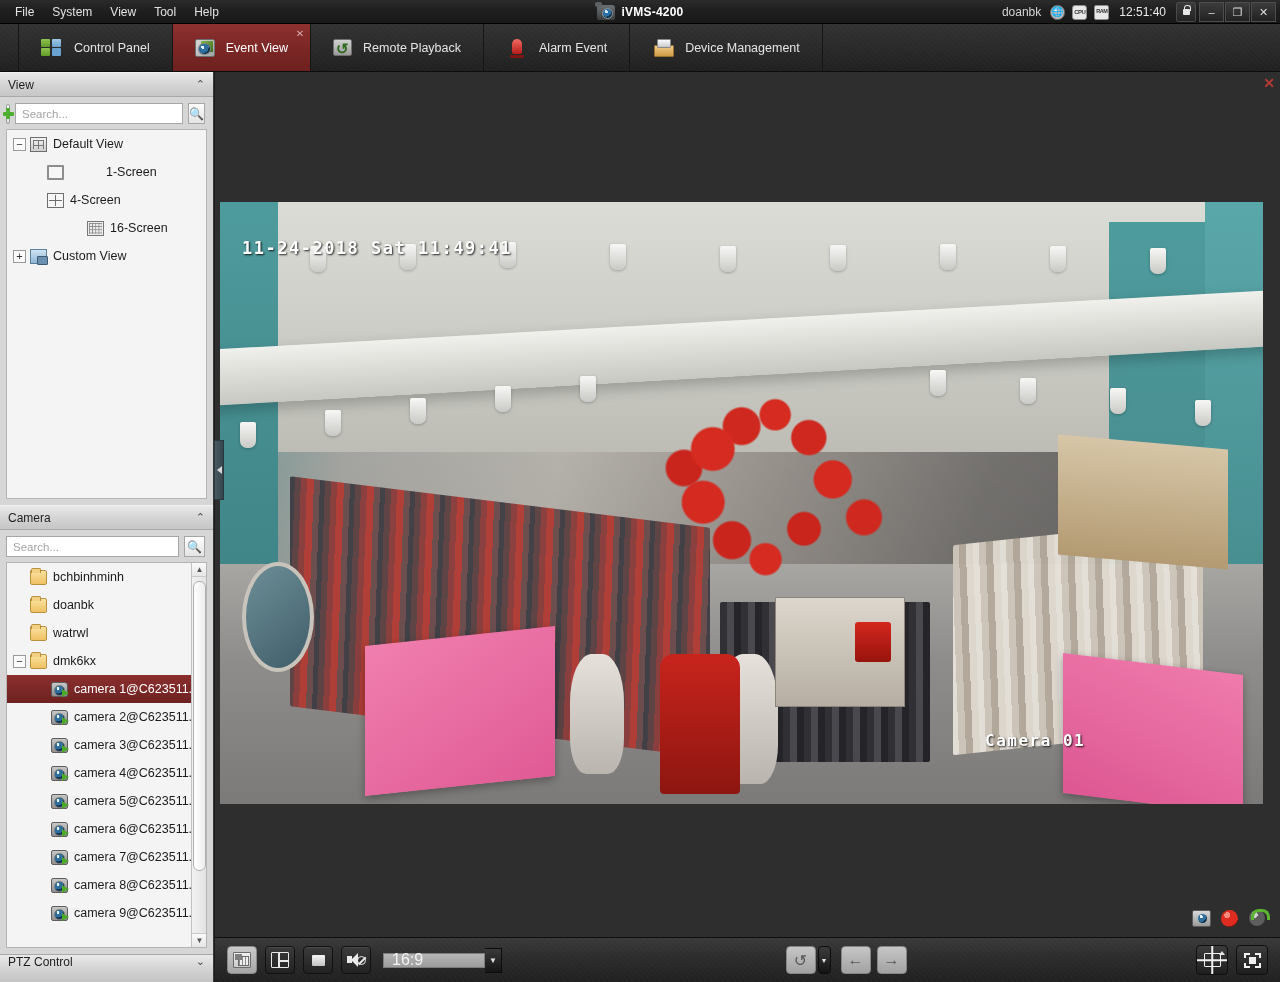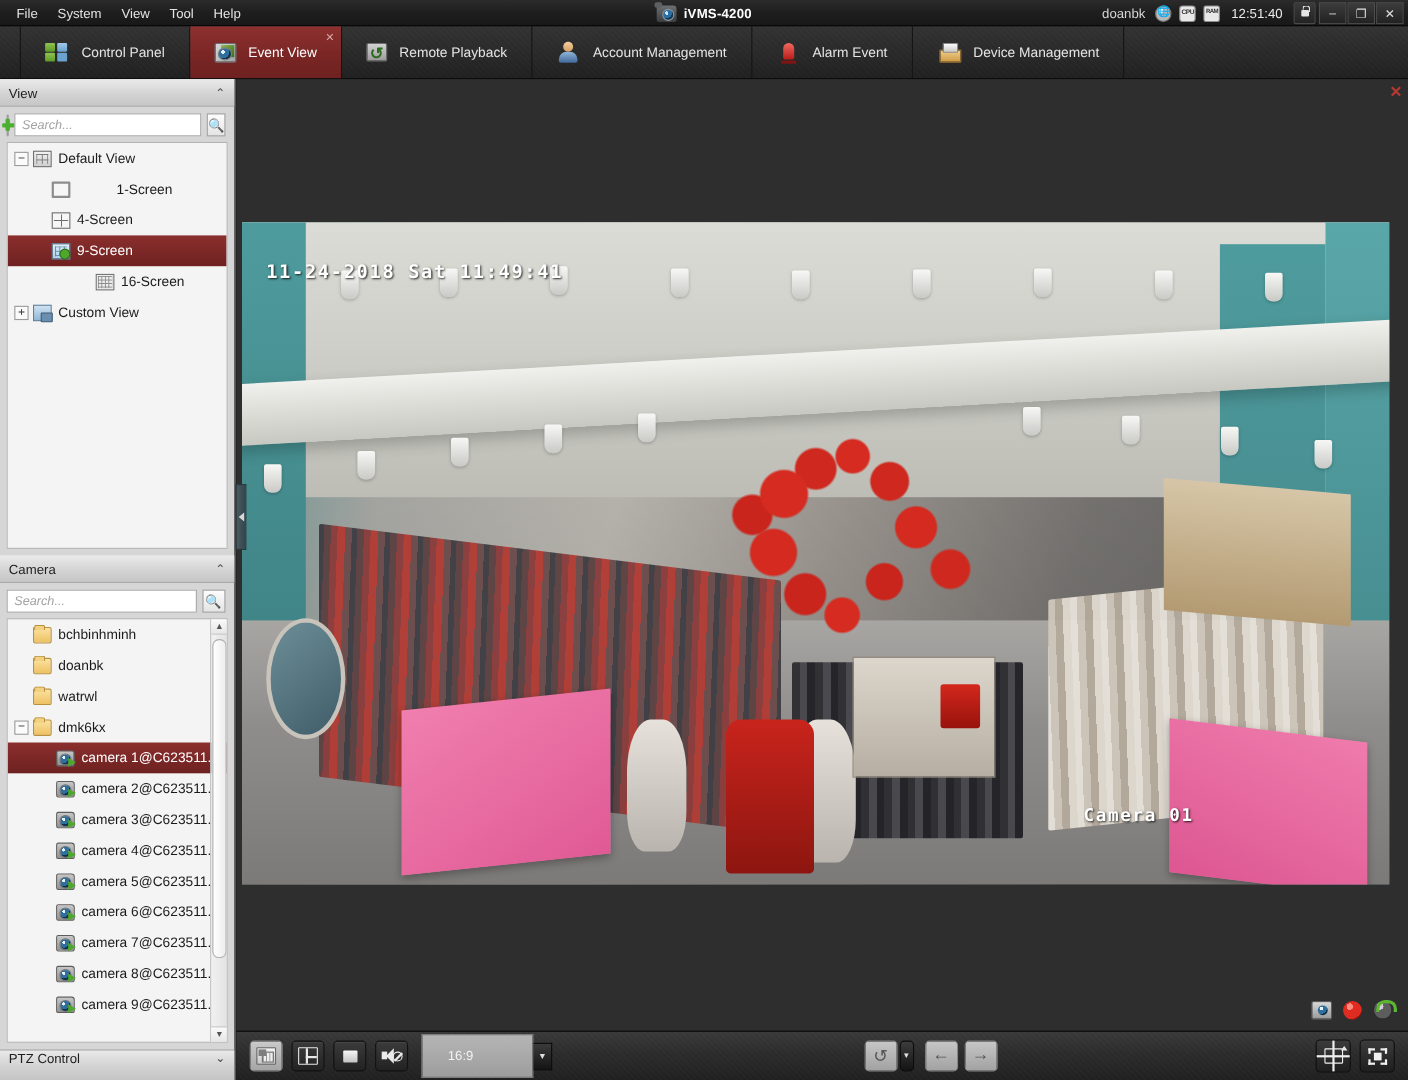--- a/index.html
+++ b/index.html
@@ -185,21 +185,21 @@
     background: linear-gradient(#fdfdfd,#e2e2e2);
     display:flex; align-items:center; justify-content:center; position:relative;
   }
   .plus-btn::before, .plus-btn::after {
     content:""; position:absolute; background:#4caf2f; border-radius:1px;
   }
   .plus-btn::before { width:11px; height:4px; }
   .plus-btn::after  { width:4px; height:11px; }
   .search-input {
     flex: 1; height: 21px; border: 1px solid #a6a6a6; background: #fff;
-    font-size: 11.5px; padding: 0 6px; color: #333; font-family: "Liberation Sans", sans-serif; font-style: italic;
+    font-size: 11.5px; padding: 0 6px; color: #333; font-family: "Liberation Sans", sans-serif;
   }
   .search-input::placeholder { color: #a3a3a3; }
   .search-btn {
     width: 21px; height: 21px; border: 1px solid #a6a6a6; background: linear-gradient(#fdfdfd,#e4e4e4);
     display:flex; align-items:center; justify-content:center; color:#4a6a86; font-size:12px;
   }
   .tree {
     flex: 1 1 auto; margin: 0 6px 6px 6px; background: #f4f4f4;
     border: 1px solid #b4b4b4; overflow: hidden; position: relative;
   }
@@ -447,23 +447,23 @@
   .mute-slash {
     position:absolute; right:-1px; top:4px; width:9px; height:9px; border-radius:50%;
     border:1.5px solid #eaeaea; z-index:2;
   }
   .mute-slash::after {
     content:""; position:absolute; left:-1px; top:3px; width:10px; height:1.5px;
     background:#eaeaea; transform: rotate(-45deg);
   }
   .ratio-combo { display: flex; align-items: center; margin-left: 4px; }
   .ratio-val {
-    width: 102px; height: 40px; background: linear-gradient(to bottom,#b5b5b5,#9d9d9d);
-    border: 1px solid #7d7d7d; color: #f2f2f2; font-size: 12px;
-    display: flex; align-items: center; padding-left: 23px;
+    width: 102px; height: 15px; background: linear-gradient(to bottom,#b5b5b5,#9d9d9d);
+    border: 1px solid #7d7d7d; color: #f2f2f2; font-size: 16px;
+    display: flex; align-items: center; padding-left: 8px;
   }
   .ratio-arrow {
     width: 17px; height: 25px; background: linear-gradient(to bottom,#3a3a3a,#151515);
     border: 1px solid #0c0c0c; border-left: none;
     display: flex; align-items: center; justify-content: center; color: #e0e0e0; font-size: 8px;
   }
   .center-group { margin-left: auto; margin-right: auto; display: flex; align-items: center; }
   .cbtn {
     width: 30px; height: 28px; border-radius: 4px;
     background: linear-gradient(to bottom,#c6c6c6,#a2a2a2); border: 1px solid #858585;
@@ -540,24 +540,20 @@
     <div class="tab active">
       <span class="tab-ico ico-mv"></span>
       <span>Event View</span>
       <span class="tclose">✕</span>
     </div>
     <div class="tab">
       <span class="tab-ico ico-rp"></span>
       <span>Remote Playback</span>
     </div>
     <div class="tab">
-      <span class="tab-ico ico-ac"></span>
-      <span>Account Management</span>
-    </div>
-    <div class="tab">
       <span class="tab-ico ico-al"></span>
       <span>Alarm Event</span>
     </div>
     <div class="tab">
       <span class="tab-ico ico-dv"></span>
       <span>Device Management</span>
     </div>
   </div>
 
   <div class="sidebar">
@@ -577,24 +573,20 @@
         <span class="tico gi-grid"></span>
         <span>Default View</span>
       </div>
       <div class="tnode" style="padding-left:40px;gap:36px;">
         <span class="tico gi-1"></span>
         <span>1-Screen</span>
       </div>
       <div class="tnode" style="padding-left:40px;">
         <span class="tico gi-4"></span>
         <span>4-Screen</span>
-      </div>
-      <div class="tnode sel" style="padding-left:40px;">
-        <span class="tico gi-9"></span>
-        <span>9-Screen</span>
       </div>
       <div class="tnode" style="padding-left:40px;margin-left:40px;">
         <span class="tico gi-16"></span>
         <span>16-Screen</span>
       </div>
       <div class="tnode" style="padding-left:6px;">
         <span class="exp">+</span>
         <span class="tico gi-cust"></span>
         <span>Custom View</span>
       </div>

